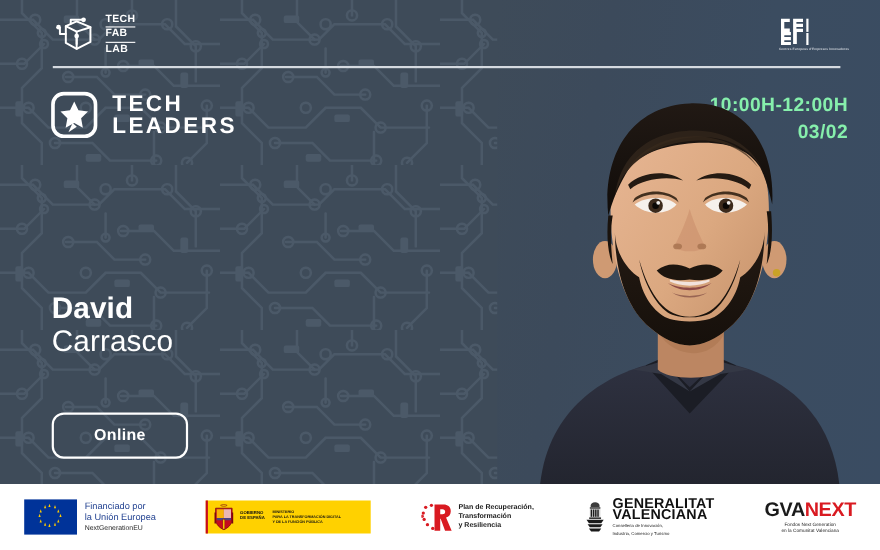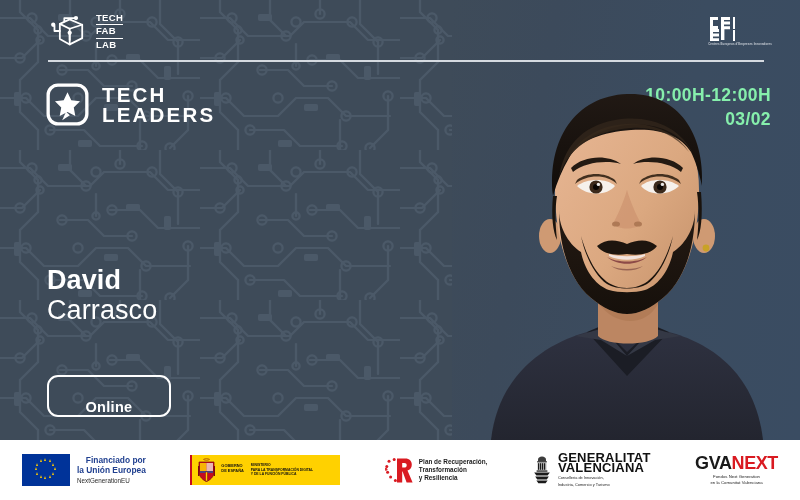--- a/index.html
+++ b/index.html
@@ -101,21 +101,21 @@
   .speaker-role {
     margin-top:11px;
     color:#ffffff; font-weight:bold;
     font-size:13.2px; line-height:17px; letter-spacing:.1px;
   }
 
   .online-pill {
     position:absolute; left:47px; top:375px;
     width:124px; height:42px;
     border:2px solid #ffffff; border-radius:11px;
-    display:flex; align-items:flex-end; justify-content:center;
+    display:flex; align-items:center; justify-content:center;
     color:#ffffff; font-weight:bold; font-size:14.5px; letter-spacing:.3px;
     background:transparent;
   }
 
   
   .photo-wrap {
     position:absolute; left:455px; top:0; width:345px; height:440px;
     overflow:hidden;
   }
   .photo-svg { position:absolute; left:0; bottom:0; width:345px; height:400px; }
@@ -141,21 +141,21 @@
     width:48px; height:32px; background:#003399;
     position:relative; flex:none;
   }
   .eu-star {
     position:absolute; width:0; height:0;
     border-left:1.6px solid transparent;
     border-right:1.6px solid transparent;
     border-bottom:3.1px solid #FFCC00;
   }
   .eu-text { color:#1f3f8f; }
-  .eu-t1 { font-size:8.4px; font-weight:bold; line-height:10px;text-align:right; }
+  .eu-t1 { font-size:8.4px; font-weight:normal; line-height:10px; }
   .eu-t2 { font-size:6.3px; font-weight:normal; line-height:9px; color:#2a2a2a; margin-top:1px; }
 
   
   .gob-logo {
     background:#FFD100;
     height:30px; width:150px;
     position:relative; display:flex; align-items:center;
     border-left:2.5px solid #C60B1E;
   }
   .gob-shield { width:19px; height:24px; margin-left:5px; flex:none; }

